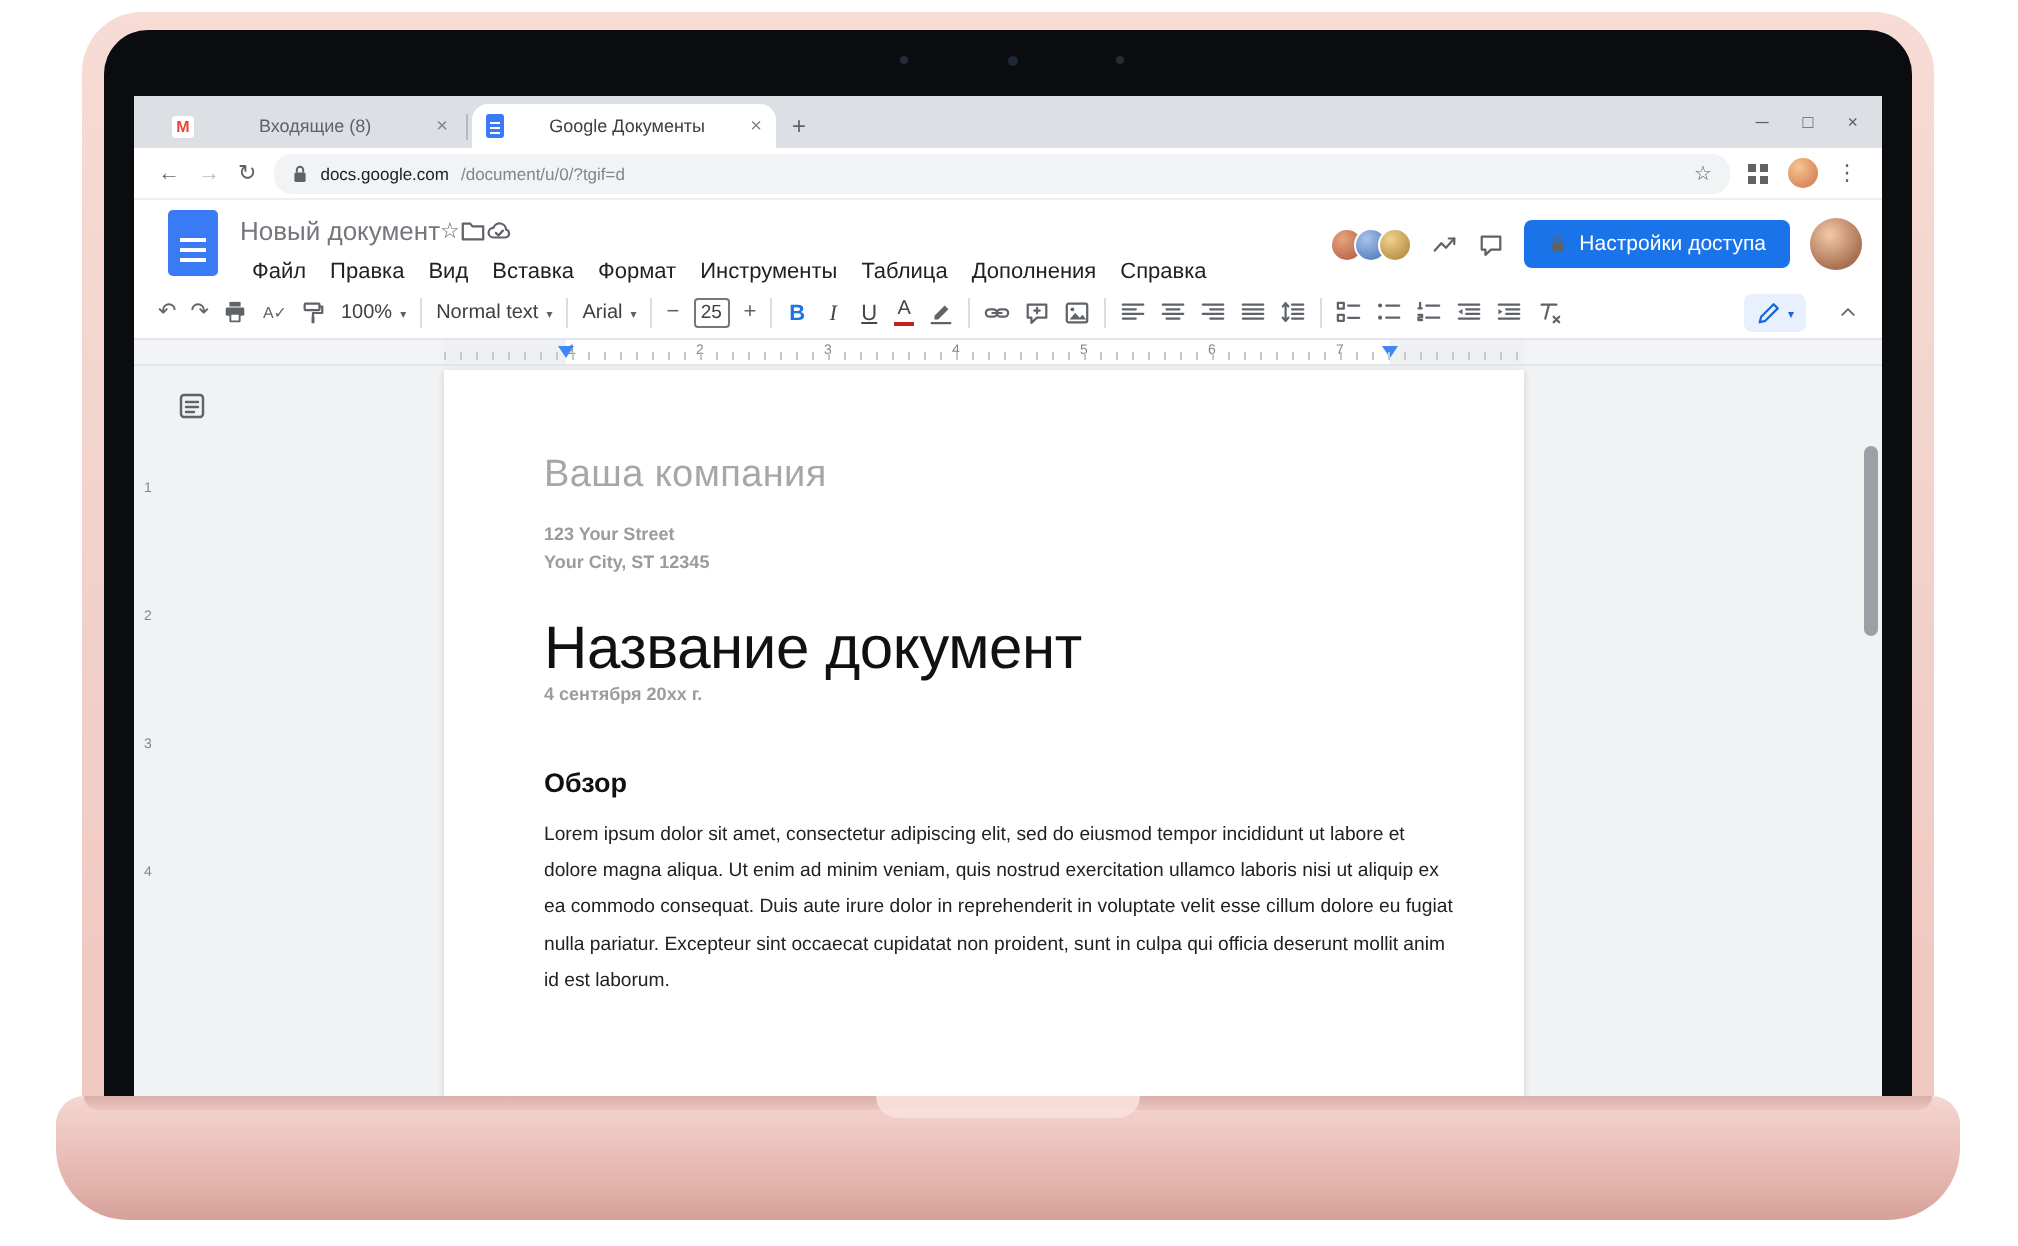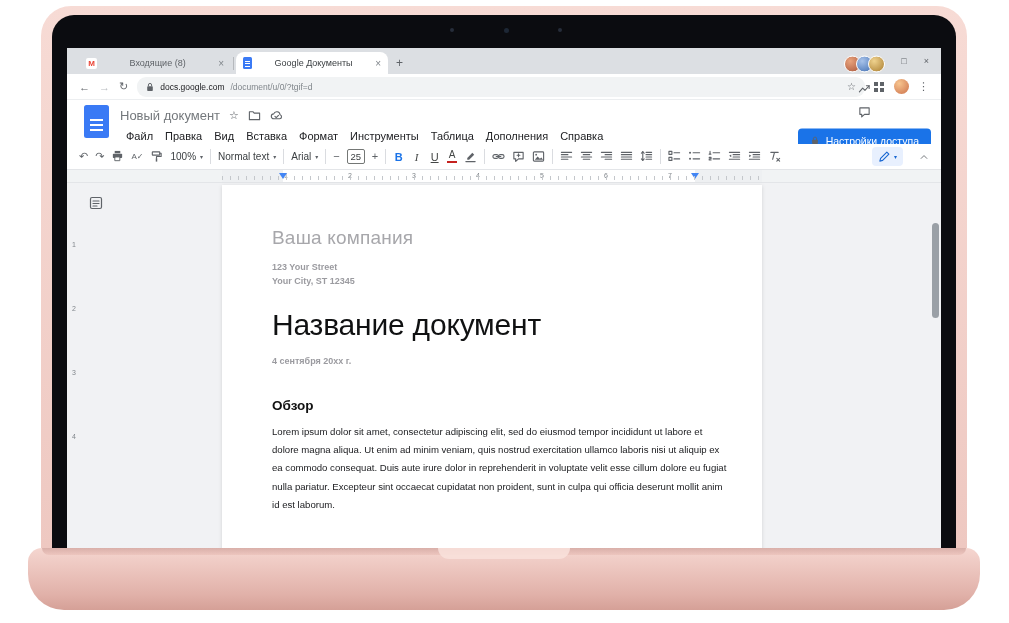--- a/index.html
+++ b/index.html
@@ -55,27 +55,27 @@
     background:radial-gradient(circle at 35% 30%, #f7c58f, #d98a5f 70%); }
   .menu-dots { font-size:11px; color:#5f6368; }
 
   
   .docsheader { height:44px; background:#fff; display:flex; position:relative; }
   .docs-file-icon { width:25px; height:33px; margin:5px 11px 0 17px; background:#3a7af5; border-radius:2.5px;
     position:relative; flex:none; }
   .docs-file-icon::after { content:""; position:absolute; left:6px; top:14px; width:13px; height:12px;
     background:repeating-linear-gradient(#fff 0 2px, transparent 2px 5px); }
   .header-main { display:flex; flex-direction:column; }
-  .header-top { display:flex; align-items:center; gap:9px; height:23px; margin-top:4px; }
+  .header-top { display:flex; align-items:center; gap:0; height:23px; margin-top:4px; }
   .doc-title { font-size:13px; color:#74787c; }
   .hicon { font-size:11px; color:#5f6368; display:inline-flex; align-items:center; }
   .header-menus { display:flex; align-items:center; height:17px; font-size:11px; color:#202124; }
   .menu-item { padding:0 6px; }
   .header-right { position:absolute; right:10px; top:50%; transform:translateY(-50%);
-    display:flex; align-items:center; gap:10px;flex-direction:column; }
+    display:flex; align-items:center; gap:10px; }
   .avgroup { display:flex; }
   .av { width:17px; height:17px; border-radius:50%; border:1.5px solid #fff; margin-left:-5px; }
   .av.a1 { background:radial-gradient(circle at 35% 30%, #e9a37c, #b96a4d 75%); margin-left:0; }
   .av.a2 { background:radial-gradient(circle at 35% 30%, #a8c3ea, #5b84c0 75%); }
   .av.a3 { background:radial-gradient(circle at 35% 30%, #efd28e, #bb9348 75%); }
   .share-btn { height:24px; display:flex; align-items:center; gap:6px; background:#1a73e8; color:#fff;
     border:none; border-radius:4px; padding:0 12px; font-size:10.5px; font-family:inherit; }
   .avatar-lg { width:26px; height:26px; border-radius:50%;
     background:radial-gradient(circle at 38% 32%, #f3c9a8, #a96f52 72%); }
 
@@ -118,21 +118,21 @@
 
   
   .docarea { position:absolute; left:0; right:0; top:135px; bottom:0; background:#f1f2f4; }
   .outline-toggle { position:absolute; left:22px; top:13px; }
   .vn { position:absolute; left:5px; font-size:7px; color:#80868b; }
   .page { position:absolute; left:155px; top:2px; width:540px; height:420px; background:#fff;
     box-shadow:0 1px 4px rgba(0,0,0,.13); padding:42px 35px 0 50px; }
   .company { font-size:19px; color:#a7a7ab; letter-spacing:.2px; }
   .addr { margin-top:12px; font-size:9px; font-weight:bold; color:#9b9ba0; line-height:13.5px; }
   .ptitle { margin-top:20px; font-size:30px; font-weight:500; color:#101112; letter-spacing:-.2px; }
-  .pdate { margin-top:14px; font-size:9px; font-weight:bold; color:#9b9ba0; }
+  .pdate { font-size:9px; font-weight:bold; color:#9b9ba0; }
   .pheading { margin-top:32px; font-size:13.5px; font-weight:bold; color:#111; }
   .pbody { margin-top:10px; font-size:9.6px; color:#202124; line-height:18.2px; width:455px; }
   .scroll-thumb { position:absolute; right:2px; top:40px; width:7px; height:95px; background:#9aa0a6;
     border-radius:4px; }
 </style>
 </head>
 <body>
 
 <div>
   <div class="lid">

